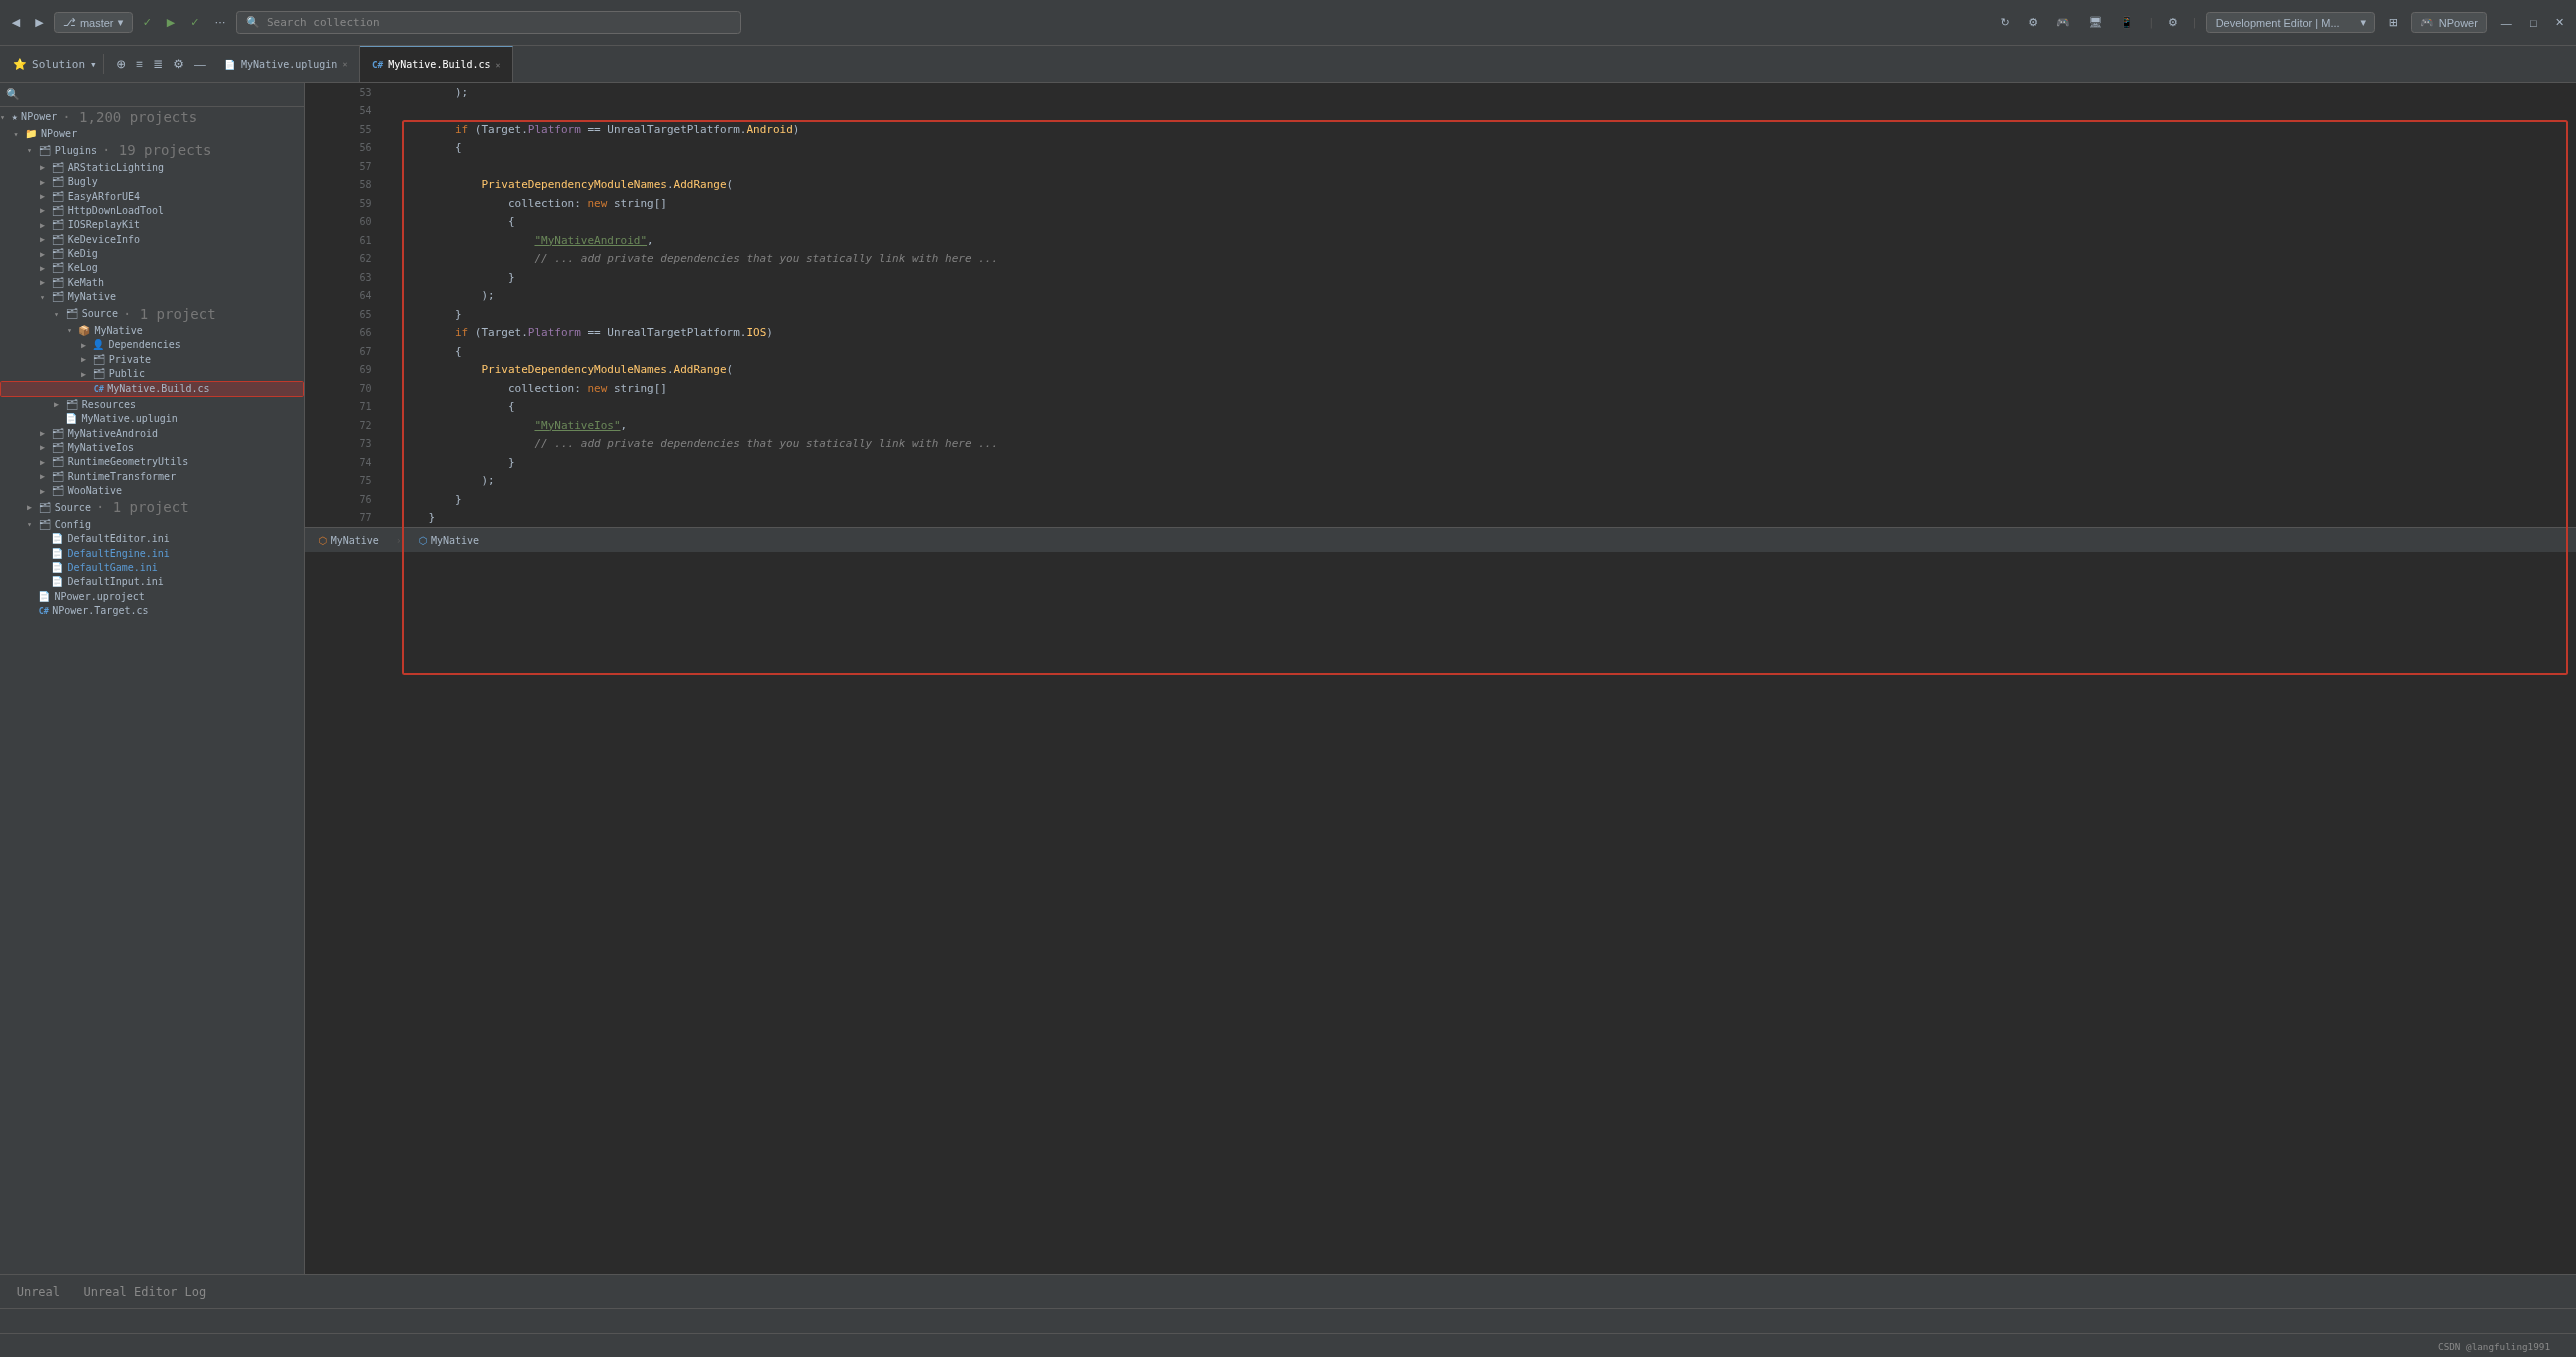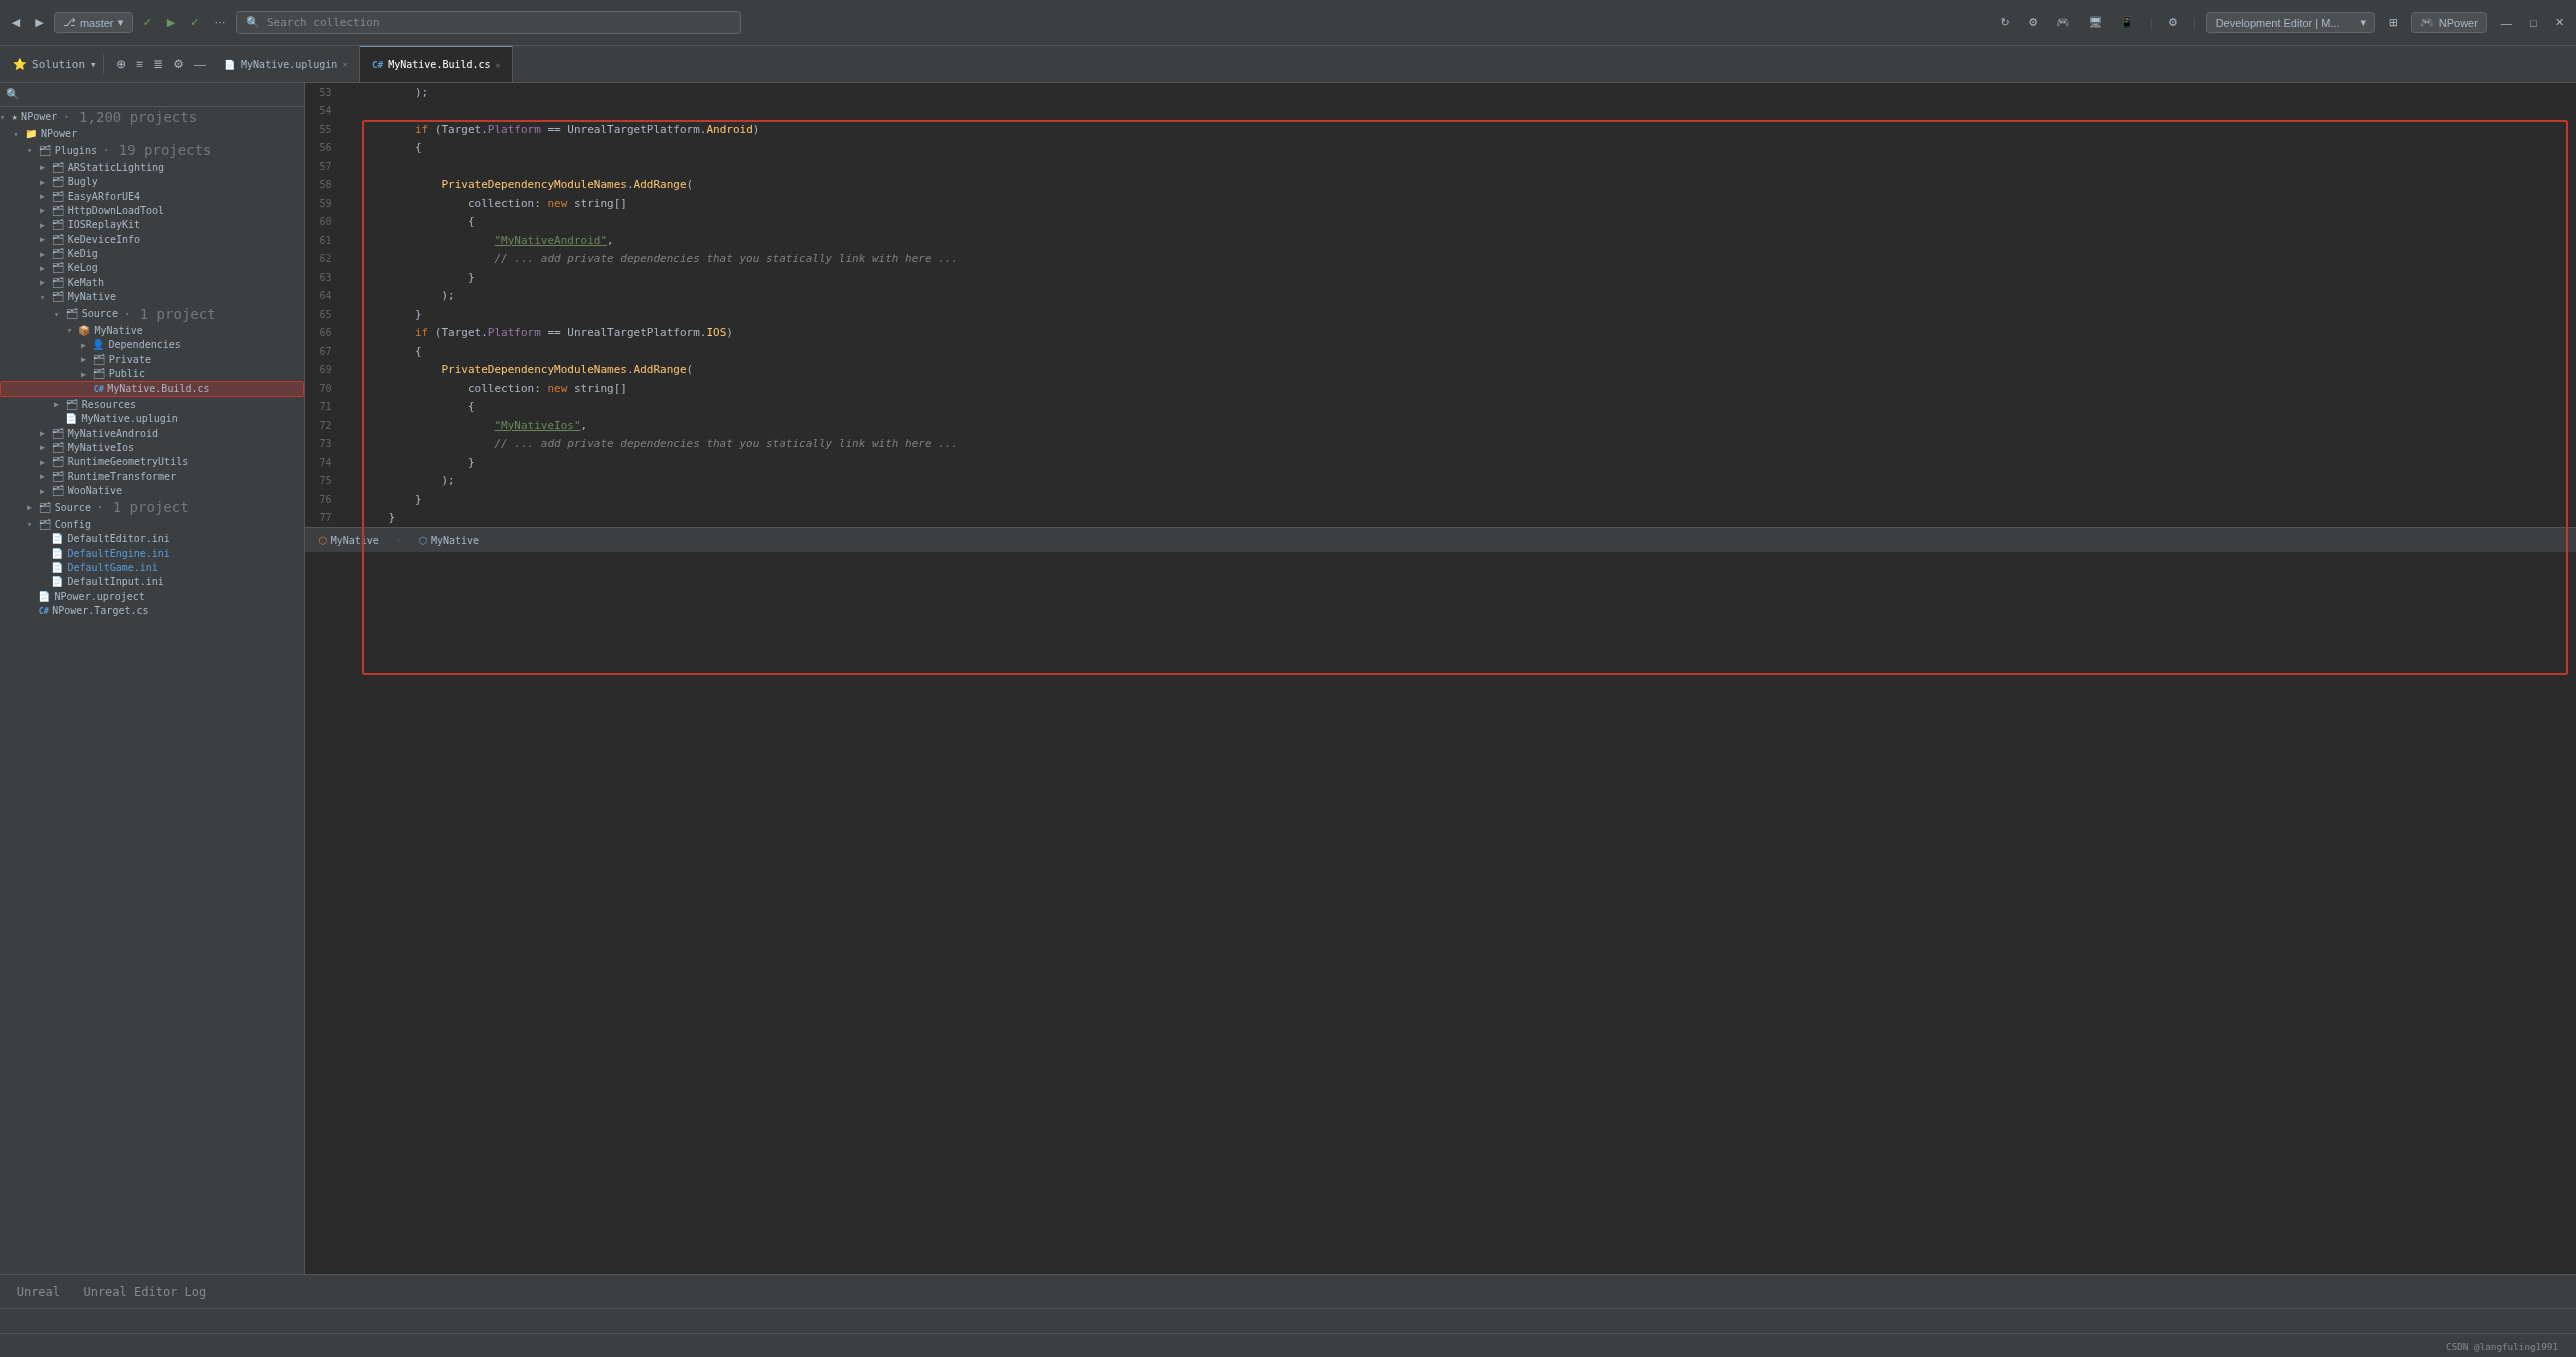--- a/index.html
+++ b/index.html
@@ -198,20 +198,21 @@
     
     .code-area {
       flex: 1;
       background: #2b2b2b;
       overflow: auto;
       position: relative;
     }
     .code-container {
       padding: 0;
       position: relative;
+      margin-left: 40px;
     }
     .line {
       display: flex;
       height: 18.5px;
       align-items: center;
     }
     .line-num {
       width: 40px;
       text-align: right;
       padding-right: 13.5px;
@@ -265,21 +266,21 @@
       border-radius: 2.5px;
     }
 
     
     .status-bar {
       height: 25px;
       background: #3c3f41;
       border-top: 0.8px solid #555;
       display: flex;
       align-items: center;
-      padding: 0 18px;
+      padding: 0 26px;
       font-size: 9.3px;
       color: #888;
     }
 
     
     .editor-footer {
       height: 25px;
       background: #3c3f41;
       border-top: 0.8px solid #555;
       display: flex;

